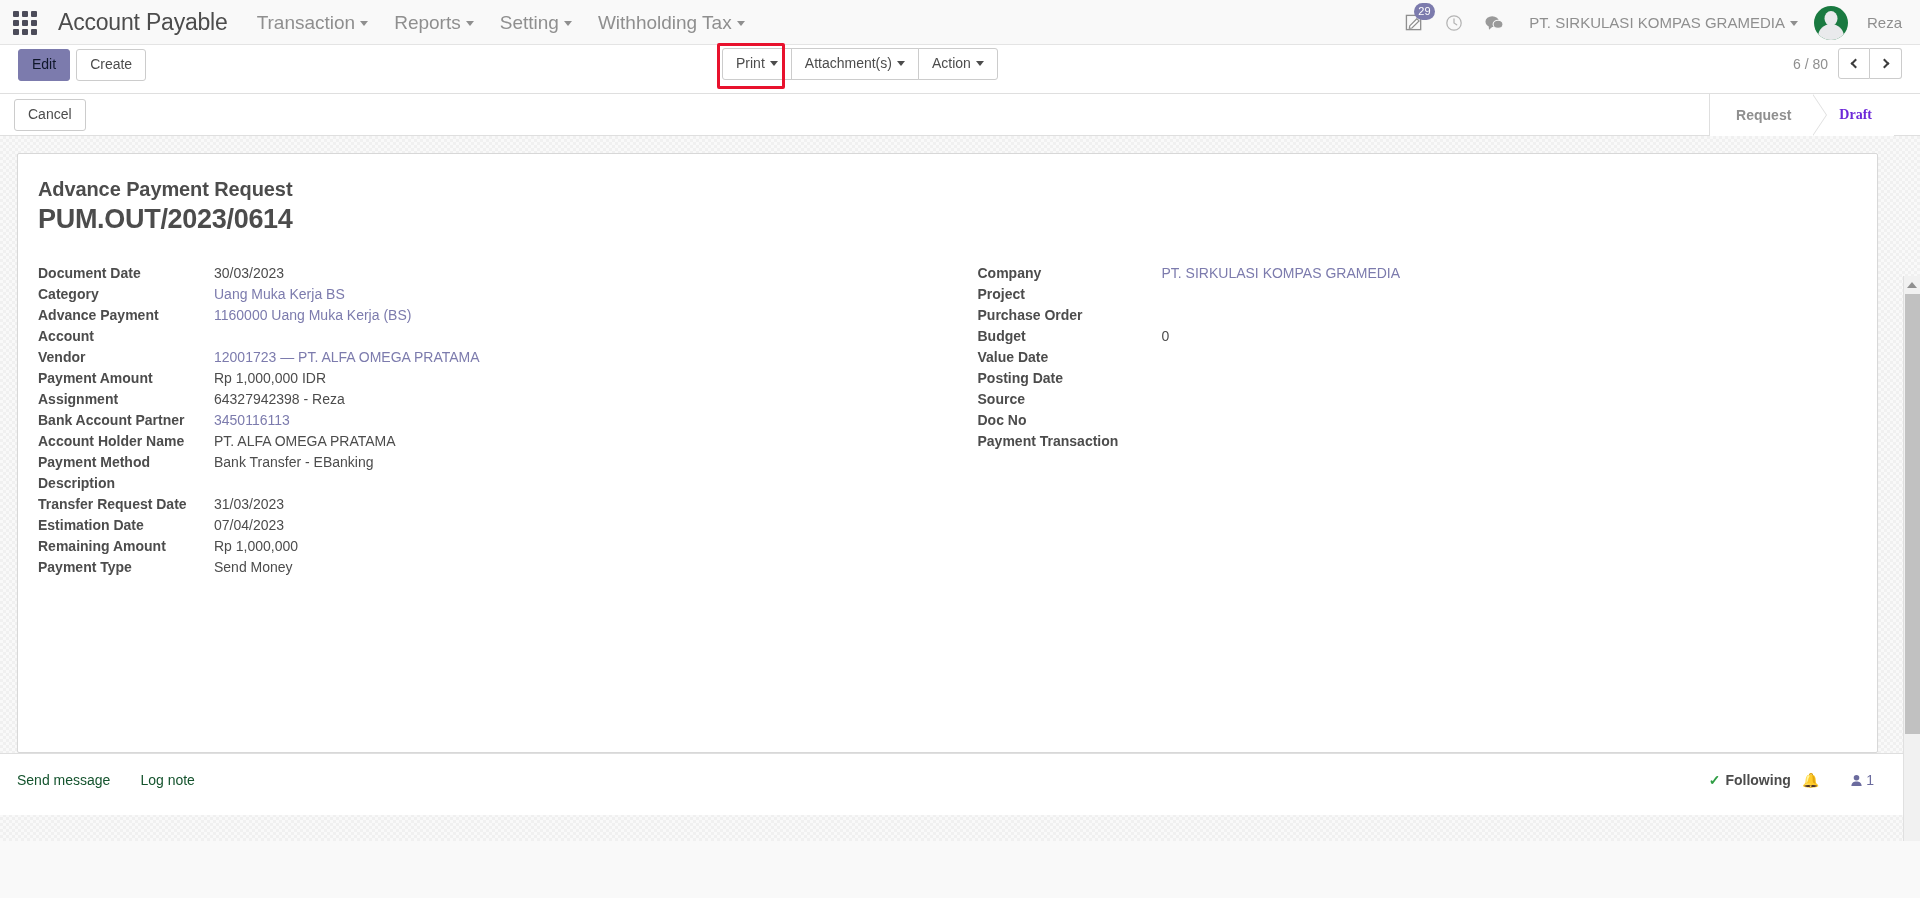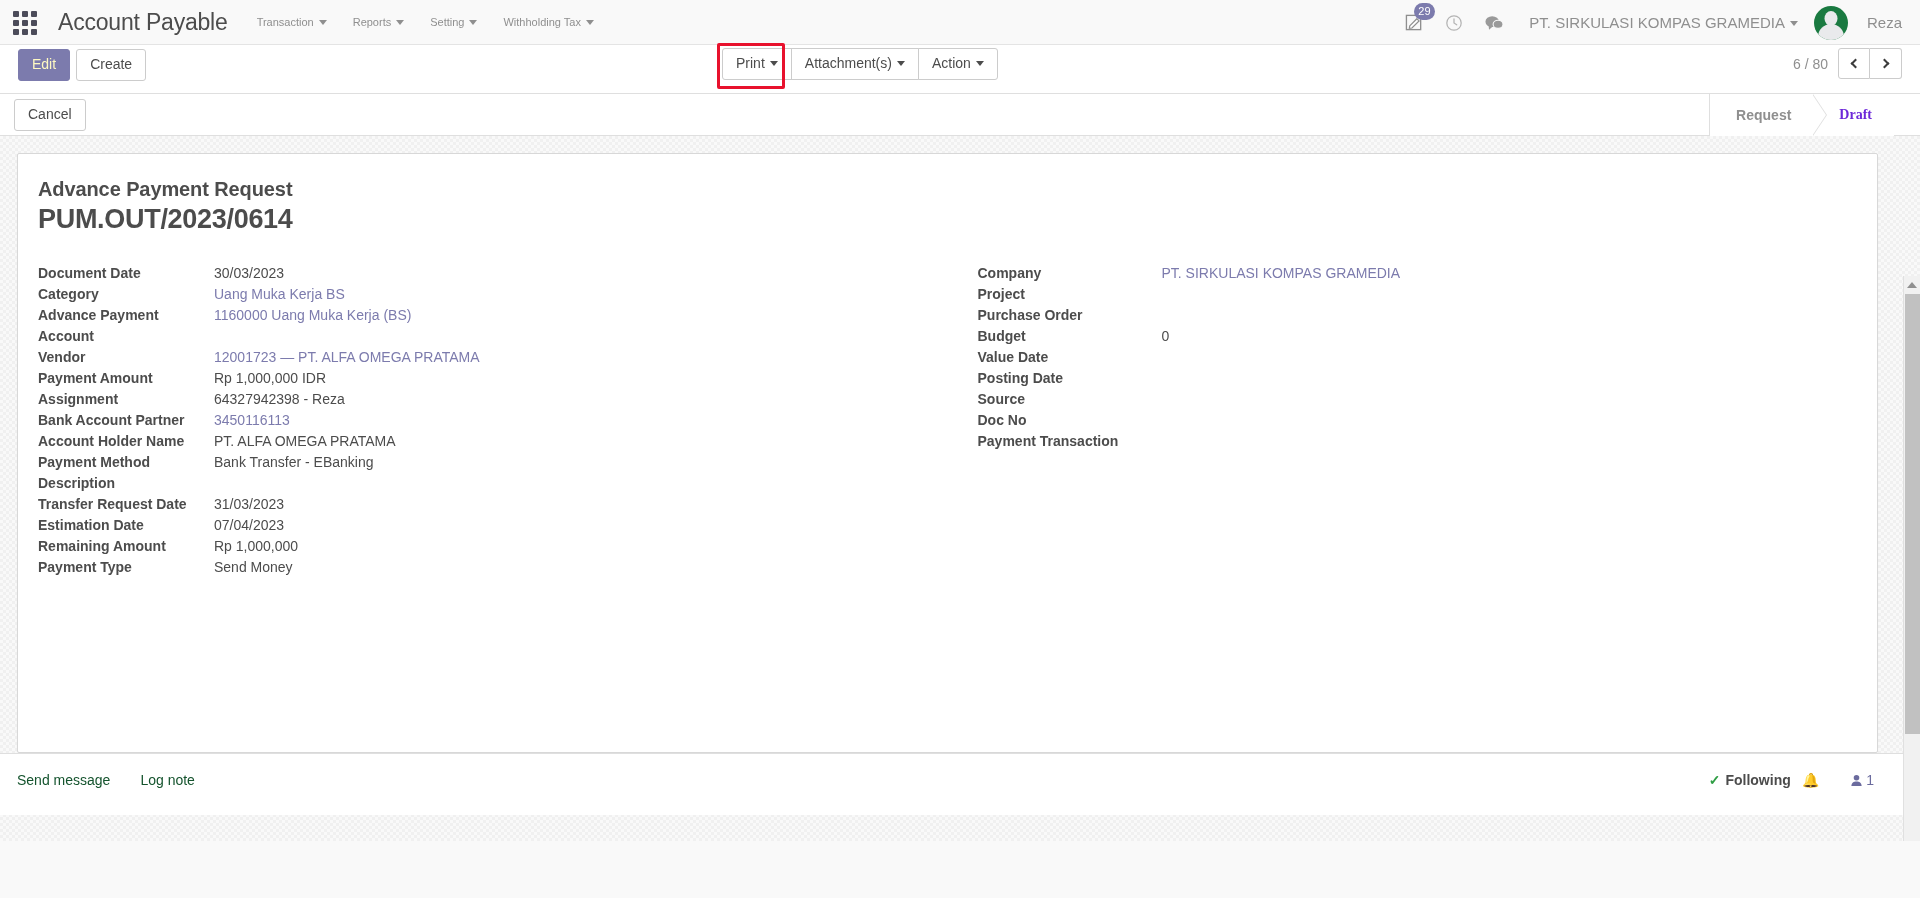--- a/index.html
+++ b/index.html
@@ -38,21 +38,21 @@
   }
   .apps-grid i { background: #4c4c5a; display: block; border-radius: 1px; }
   .brand {
     font-size: 23px;
     color: #4c4c4c;
     padding: 0 16px 0 8px;
     letter-spacing: -0.2px;
     white-space: nowrap;
   }
   .menu-item {
-    font-size: 11px;
+    font-size: 19px;
     color: #8f8f8f;
     padding: 0 13px;
     line-height: 45px;
     cursor: pointer;
     white-space: nowrap;
   }
   .caret {
     display: inline-block;
     width: 0; height: 0;
     border-left: 4px solid transparent;
@@ -156,21 +156,21 @@
     border: 1px solid #ccc;
     background: #fff;
     color: #4c4c4c;
     cursor: pointer;
     line-height: 17px;
     white-space: nowrap;
   }
   .btn-primary {
     background: #7c7bad;
     border-color: #7c7bad;
-    color: #fef9c3;
+    color: #0f172a;
   }
   .btn-edit { margin-right: 6px; }
 
   .btn-group-mid {
     position: absolute;
     left: 708px;
     top: 3px;
     display: flex;
   }
   .btn-group-mid .btn {

